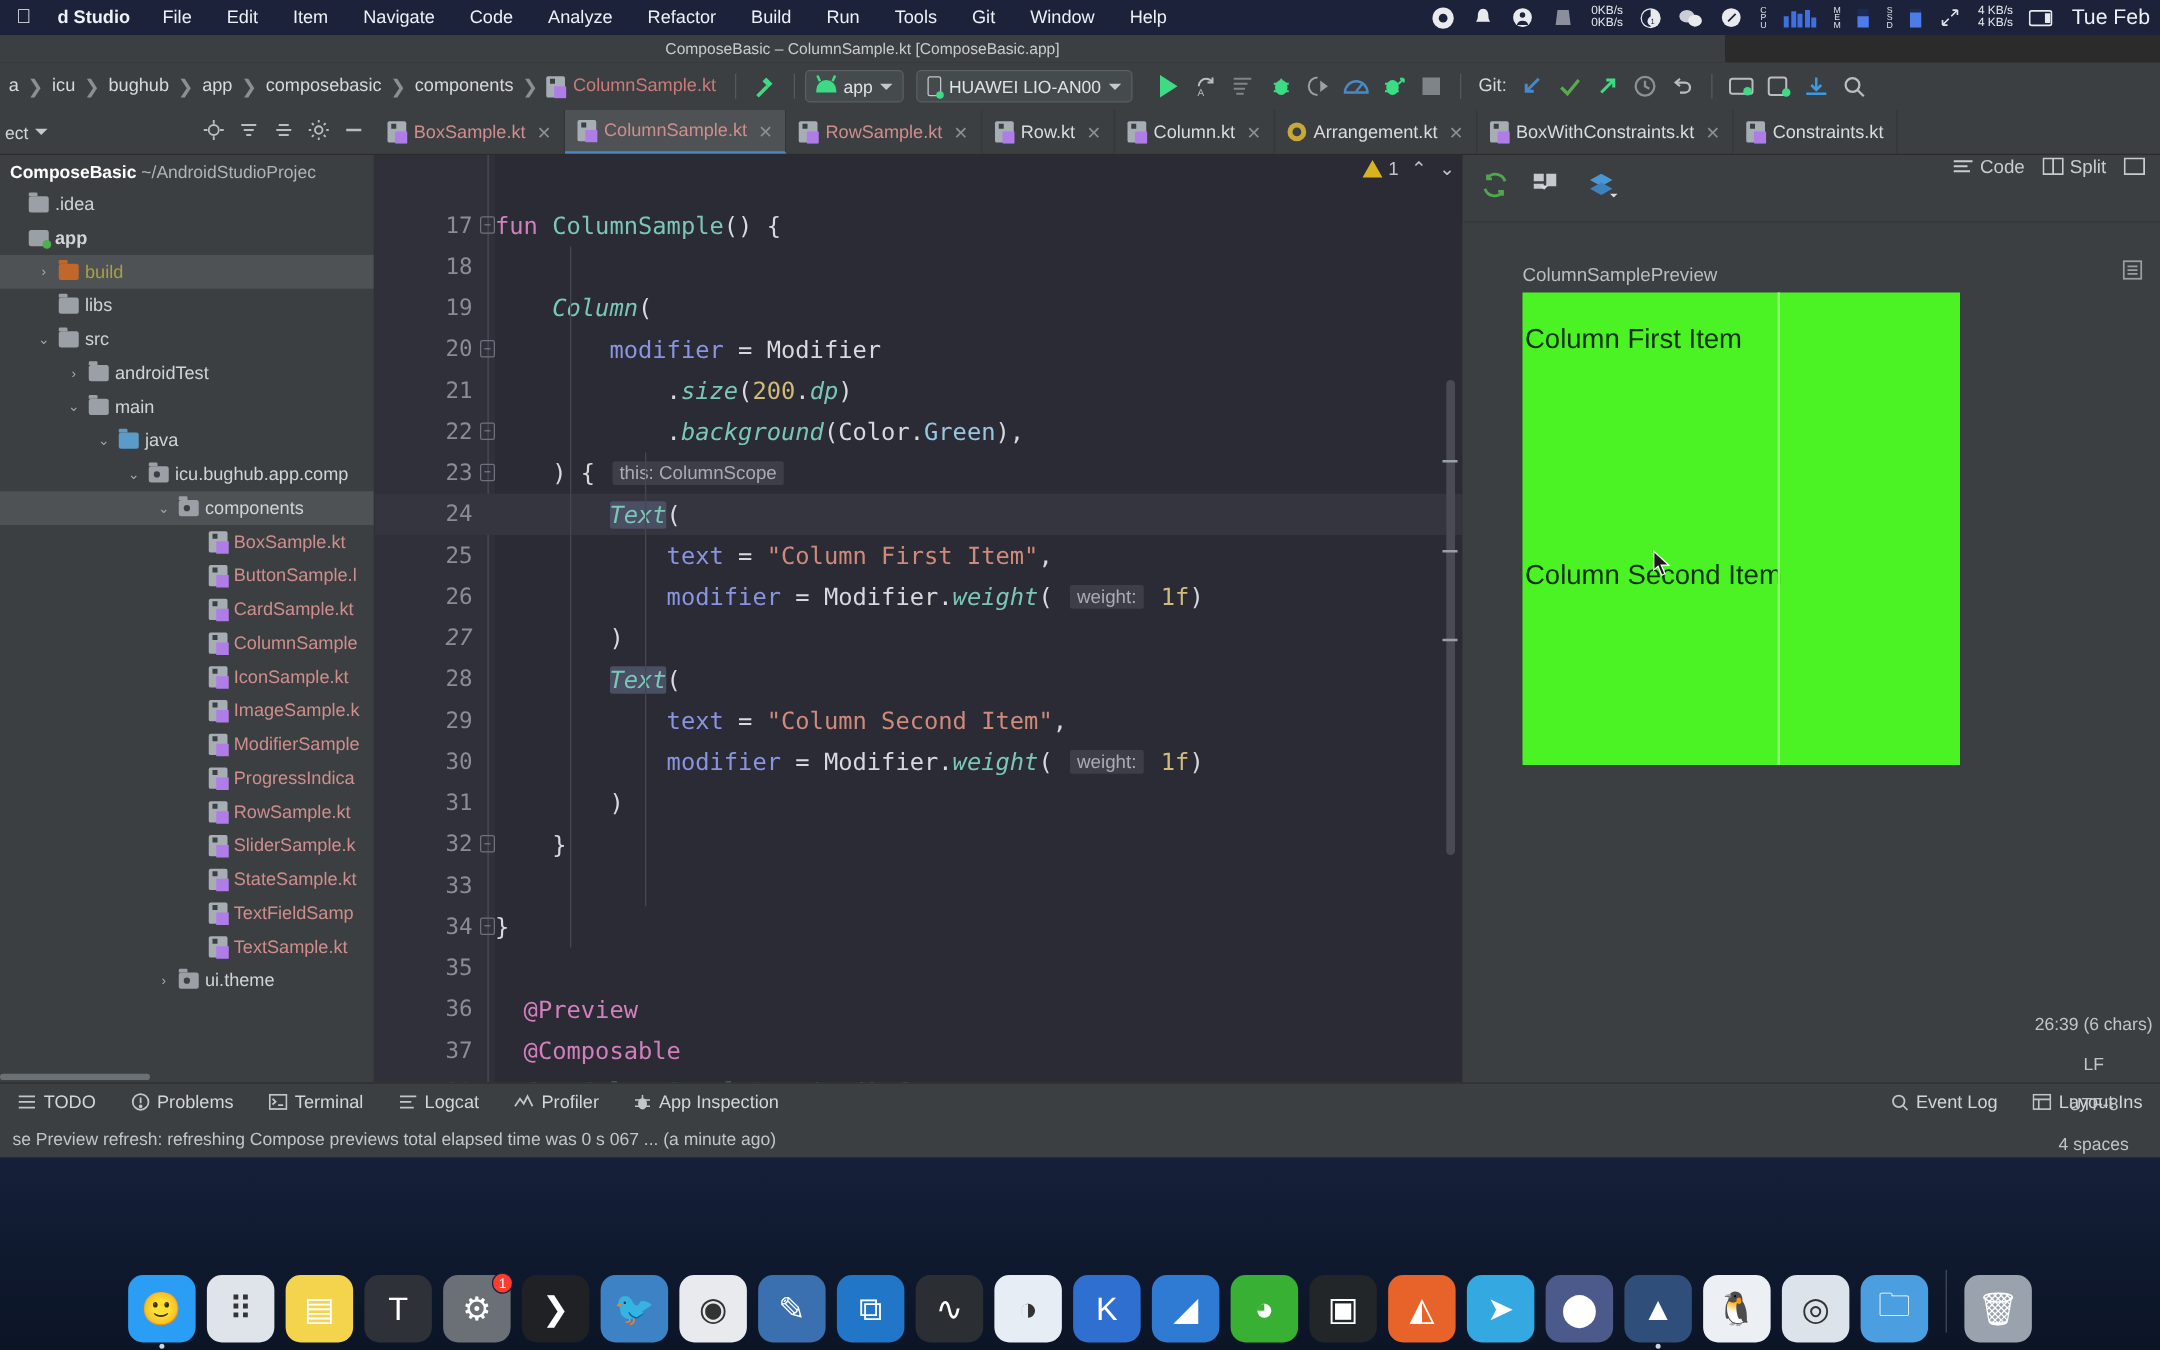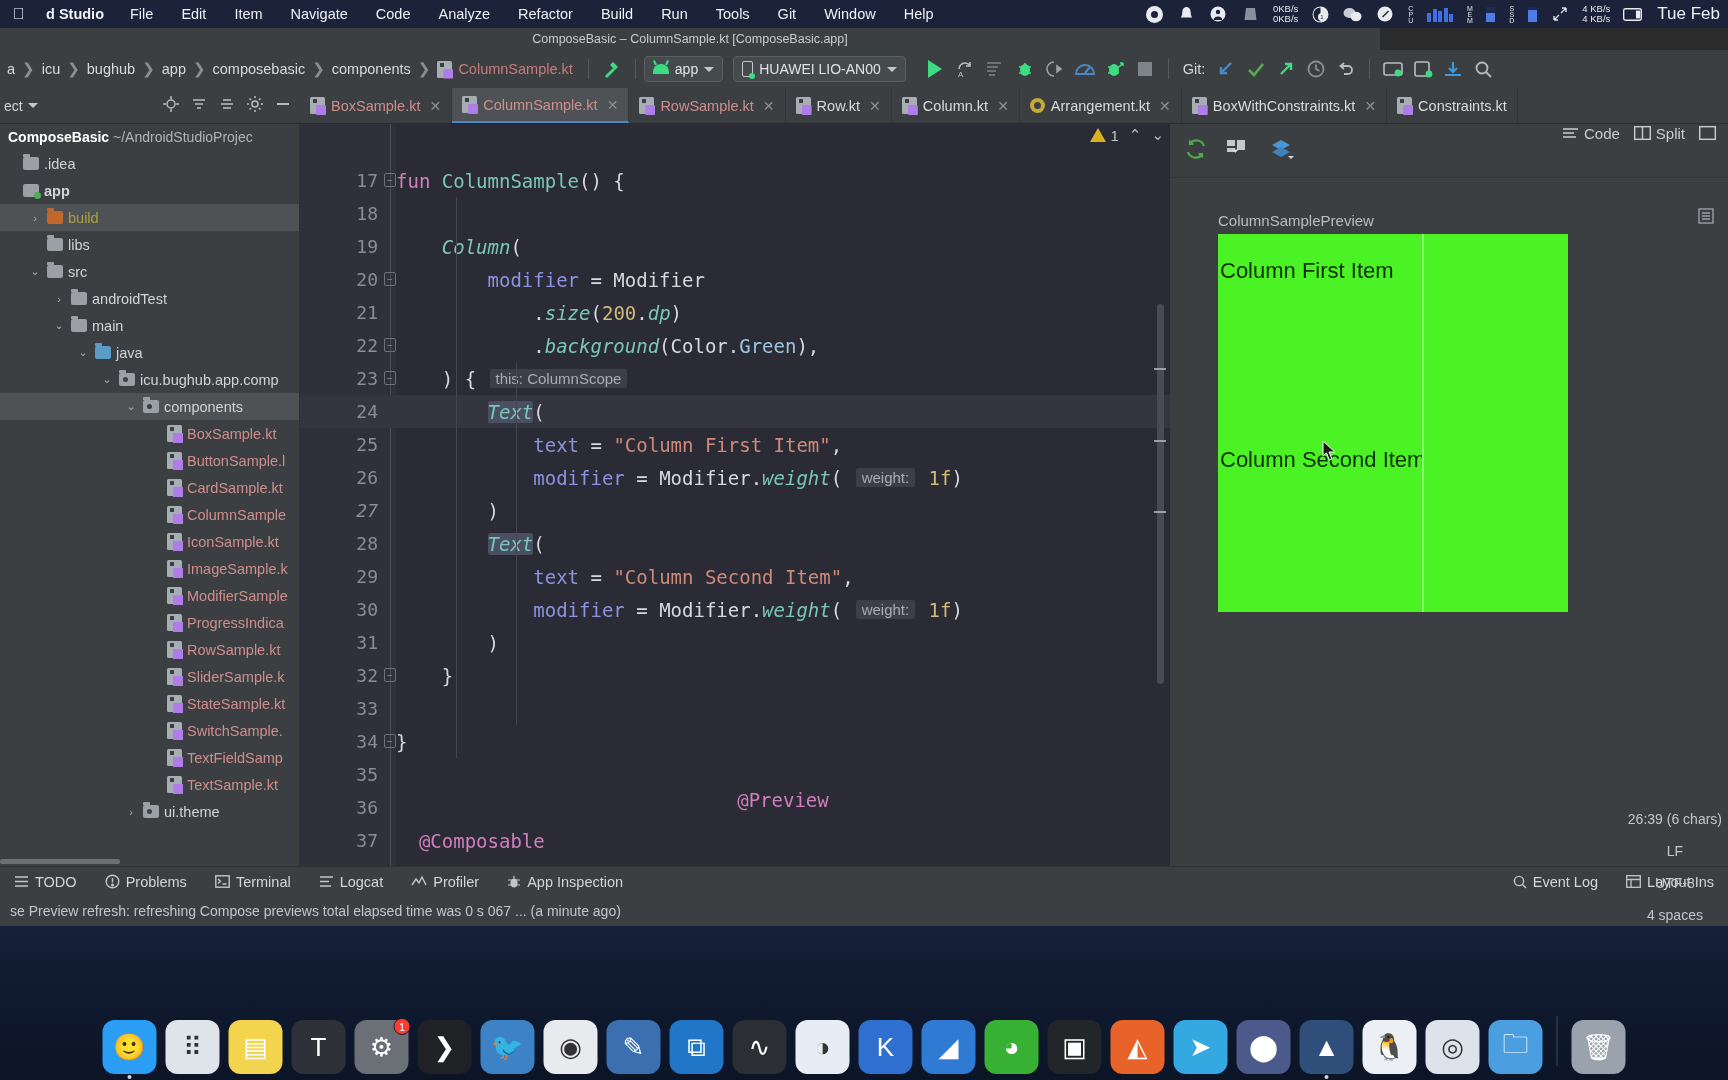--- a/index.html
+++ b/index.html
@@ -711,25 +711,20 @@
           <span class="lbl-kt">SliderSample.k</span>
         </div>
         <div class="trow" style="padding-left: 148px;">
           <span class="chev"></span>
           <i class="ktf"></i>
           <span class="lbl-kt">StateSample.kt</span>
         </div>
         <div class="trow" style="padding-left: 148px;">
           <span class="chev"></span>
           <i class="ktf"></i>
-          <span class="lbl-kt">SwitchSample.</span>
-        </div>
-        <div class="trow" style="padding-left: 148px;">
-          <span class="chev"></span>
-          <i class="ktf"></i>
           <span class="lbl-kt">TextFieldSamp</span>
         </div>
         <div class="trow" style="padding-left: 148px;">
           <span class="chev"></span>
           <i class="ktf"></i>
           <span class="lbl-kt">TextSample.kt</span>
         </div>
         <div class="trow" style="padding-left: 124px;">
           <span class="chev">›</span>
           <i class="folder pkg"></i>
@@ -758,21 +753,21 @@
         <div class="cline" style="top: 337px; left: 96px;"><span class="k-id">            </span><span class="k-prop">modifier</span><span class="k-id"> = </span><span class="k-id">Modifier</span><span class="k-id">.</span><span class="k-fn k-italic">weight</span><span class="k-id">( </span><span class="hintchip">weight:</span><span class="k-id"> </span><span class="k-num">1f</span><span class="k-id">)</span></div>
         <div class="cline" style="top: 370px; left: 96px;"><span class="k-id">        )</span></div>
         <div class="cline" style="top: 403px; left: 96px;"><span class="k-id">        </span><span class="k-fn k-italic selbg">Text</span><span class="k-id">(</span></div>
         <div class="cline" style="top: 436px; left: 96px;"><span class="k-id">            </span><span class="k-prop">text</span><span class="k-id"> = </span><span class="k-str">"Column Second Item"</span><span class="k-id">,</span></div>
         <div class="cline" style="top: 469px; left: 96px;"><span class="k-id">            </span><span class="k-prop">modifier</span><span class="k-id"> = </span><span class="k-id">Modifier</span><span class="k-id">.</span><span class="k-fn k-italic">weight</span><span class="k-id">( </span><span class="hintchip">weight:</span><span class="k-id"> </span><span class="k-num">1f</span><span class="k-id">)</span></div>
         <div class="cline" style="top: 502px; left: 96px;"><span class="k-id">        )</span></div>
         <div class="cline" style="top: 535px; left: 96px;"><span class="k-id">    }</span></div>
         <div class="cline" style="top: 568px; left: 96px;"></div>
         <div class="cline" style="top: 601px; left: 96px;"><span class="k-id">}</span></div>
         <div class="cline" style="top: 634px; left: 96px;"></div>
-        <div class="cline" style="top: 643px; left: 96px; flex-direction: column;"><span class="k-id">  </span><span class="k-kw">@Preview</span></div>
+        <div class="cline" style="top: 667px; left: 96px;"><span class="k-id">  </span><span class="k-kw">@Preview</span></div>
         <div class="cline" style="top: 700px; left: 96px;"><span class="k-id">  </span><span class="k-kw">@Composable</span></div>
         <div class="cline" style="top: 733px; left: 96px;"><span class="k-id">  </span><span class="k-kw">fun </span><span class="k-fn">ColumnSamplePreview</span><span class="k-id">() {</span></div>
       </div>
 
     <div class="warnbar">
       <span style="display:flex;align-items:center;gap:5px">
         <i class="warn-tri"></i>
         <span>1</span>
       </span>
       <span>⌃</span>

